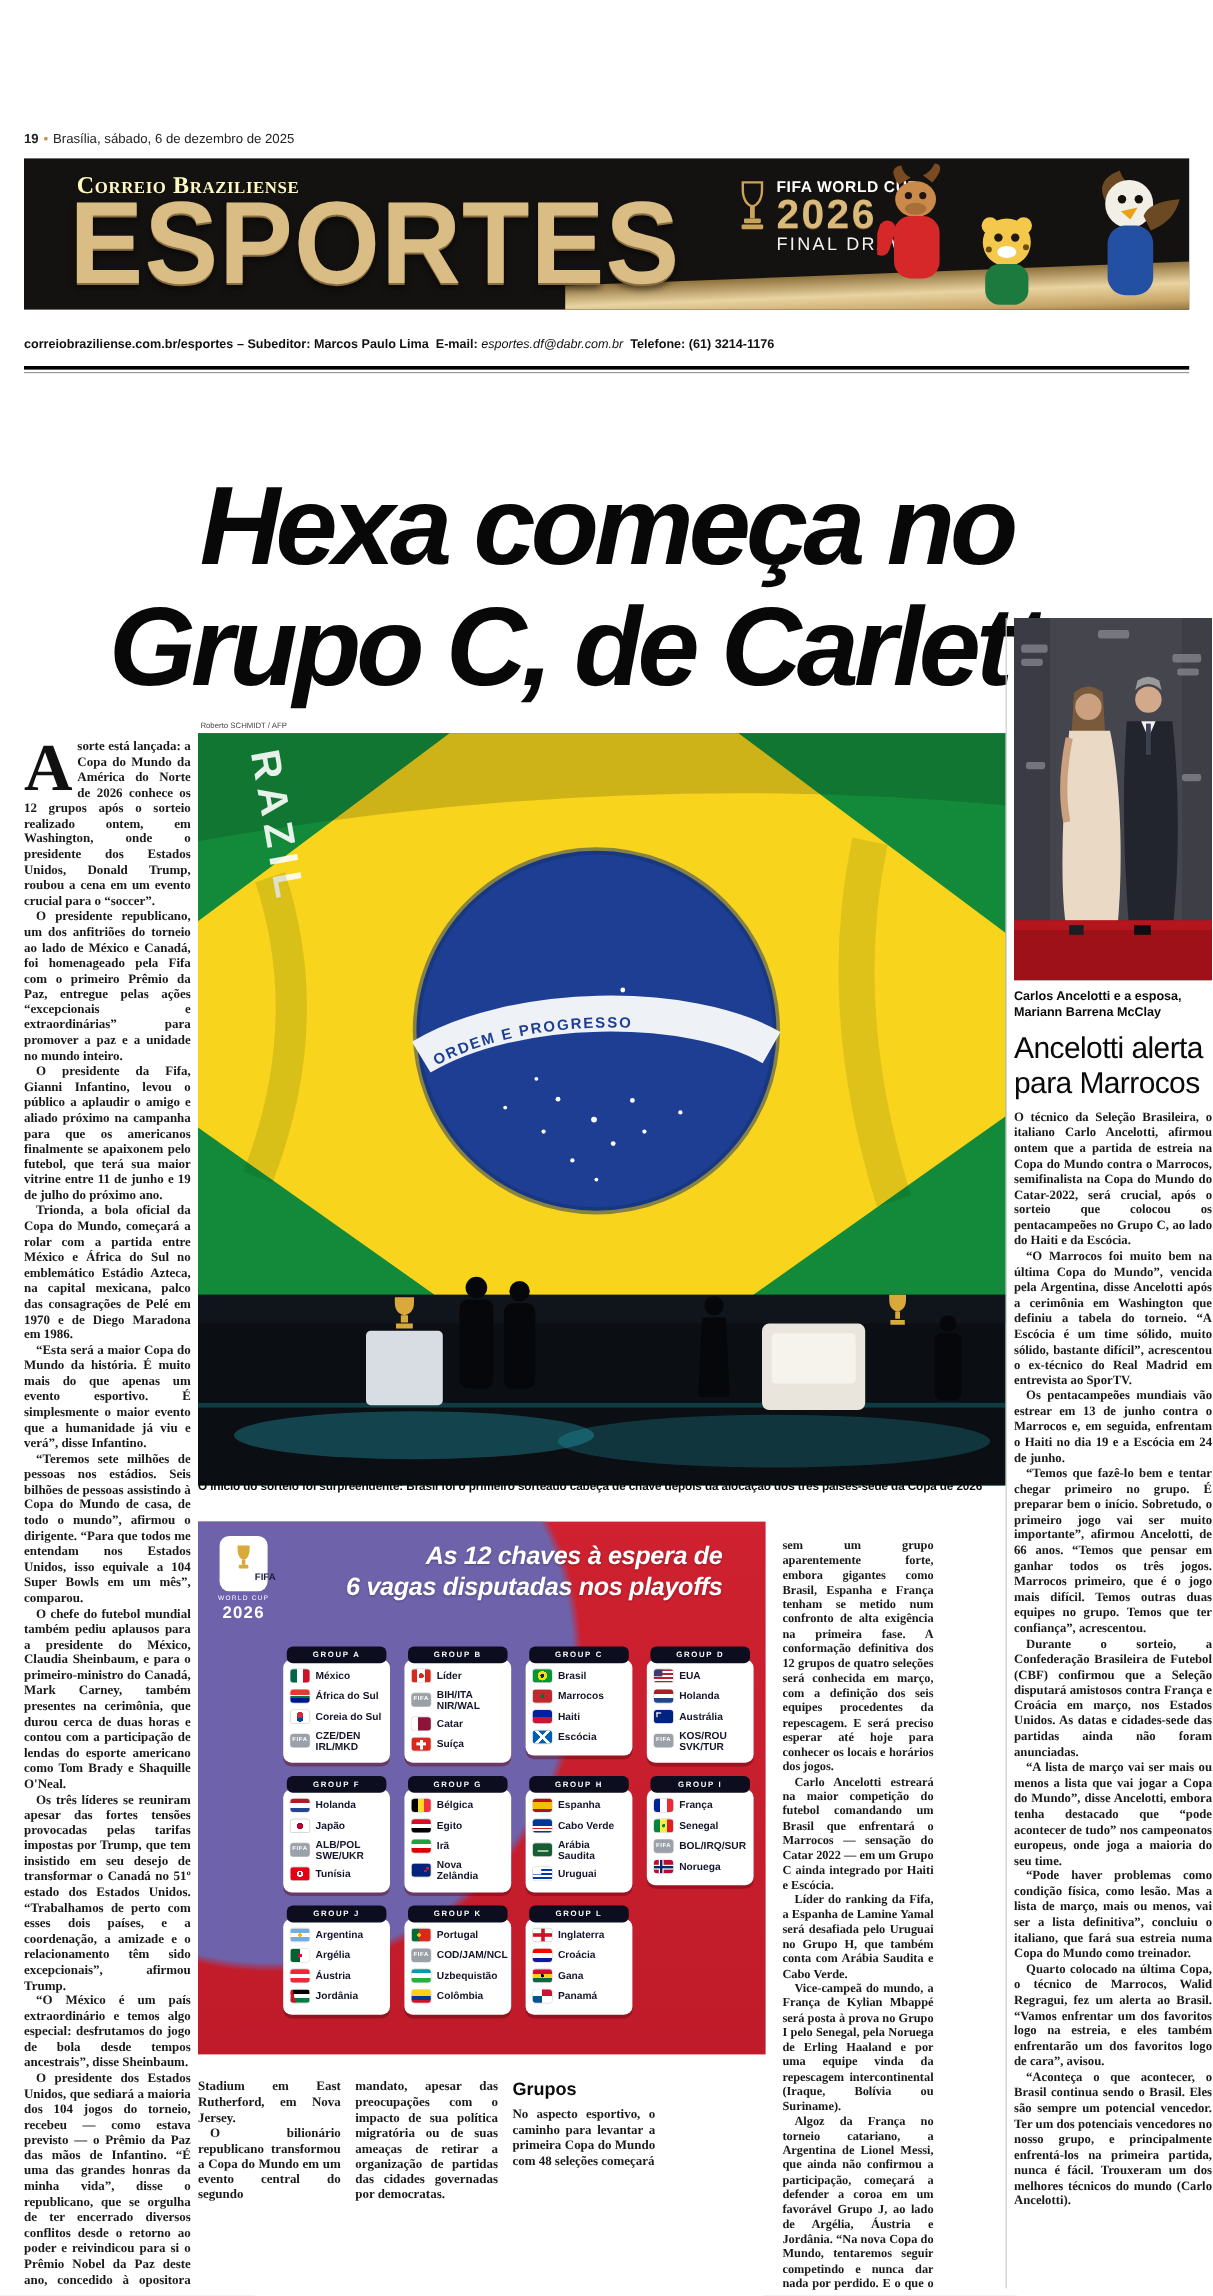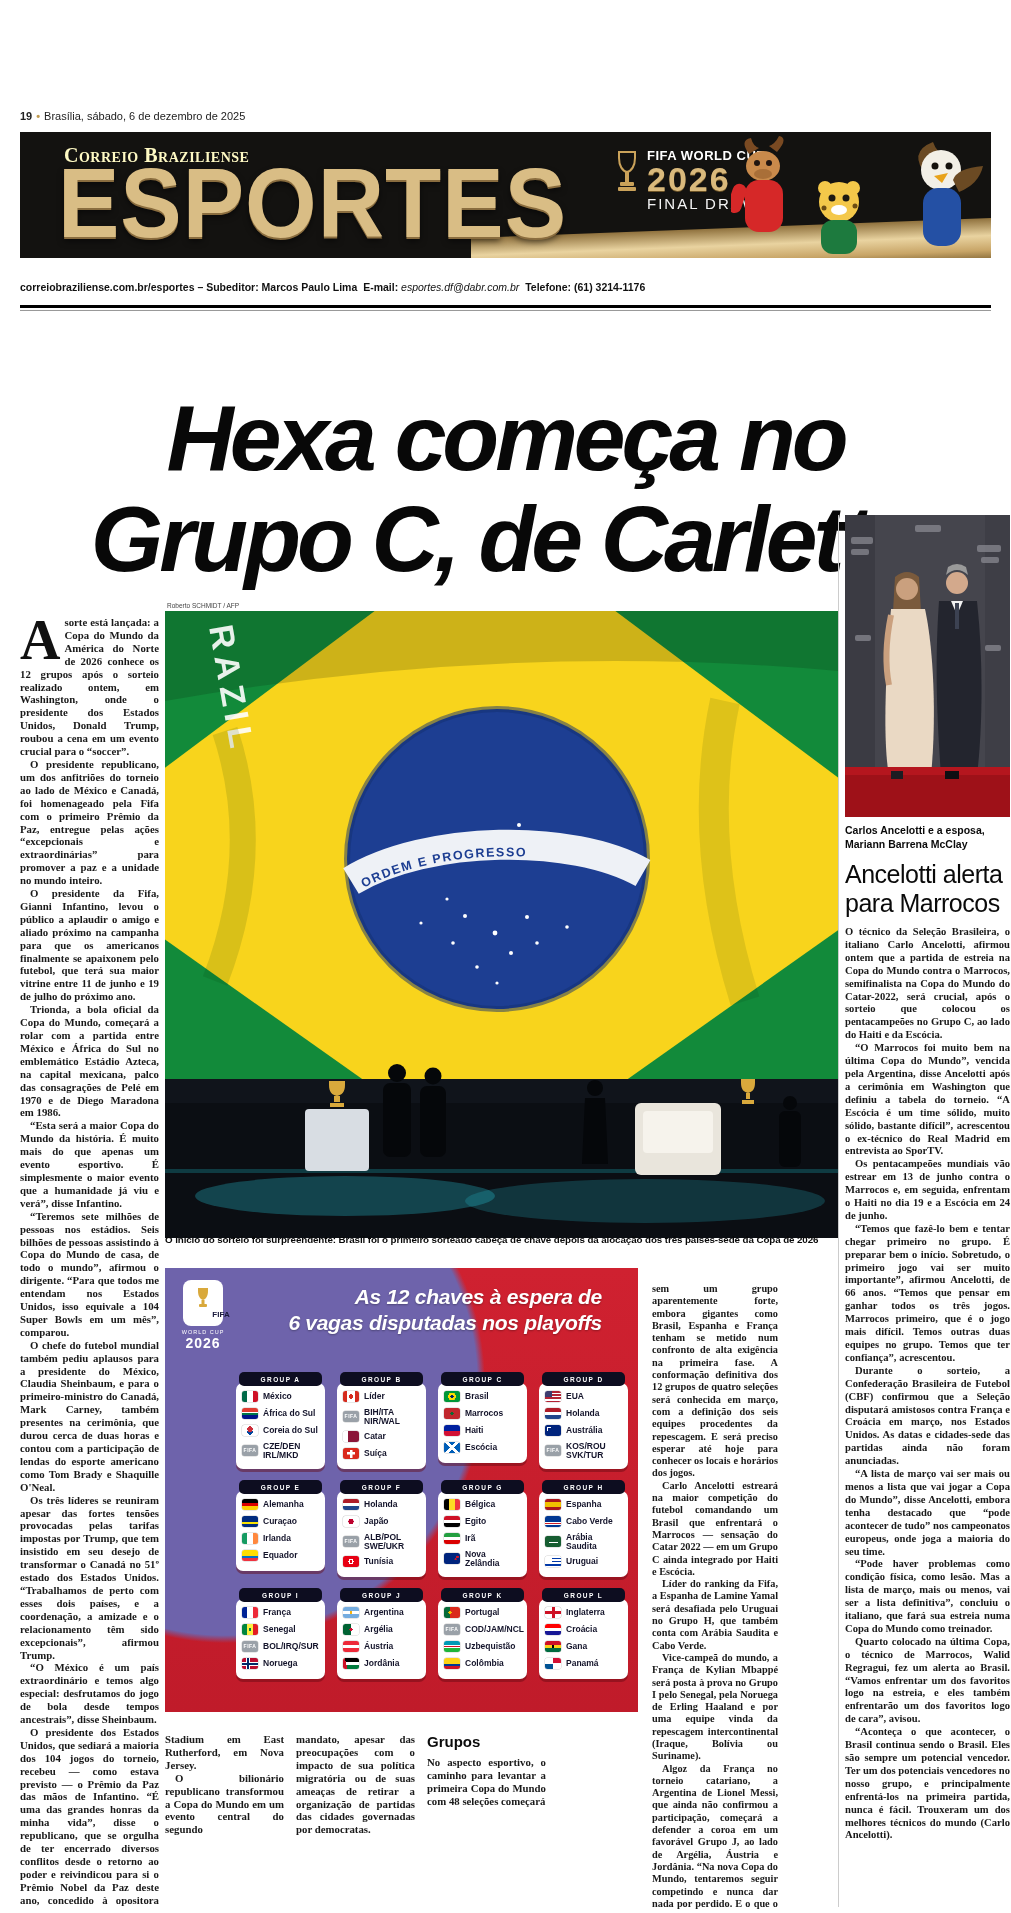--- a/index.html
+++ b/index.html
@@ -420,41 +420,20 @@
               <span class="team-name">Austrália</span>
             </div>
             <div class="team-row">
               <span class="flag f-fifa"></span>
               <span class="team-name">KOS/ROU
 SVK/TUR</span>
             </div>
           </div>
   </div>
 
-  <div class="group-cell">
-    <div class="group-pill">GROUP E</div>
-    <div class="group-card">
-            <div class="team-row">
-              <span class="flag f-ger"></span>
-              <span class="team-name">Alemanha</span>
-            </div>
-            <div class="team-row">
-              <span class="flag f-cur"></span>
-              <span class="team-name">Curaçao</span>
-            </div>
-            <div class="team-row">
-              <span class="flag f-irl"></span>
-              <span class="team-name">Irlanda</span>
-            </div>
-            <div class="team-row">
-              <span class="flag f-ecu"></span>
-              <span class="team-name">Equador</span>
-            </div>
-          </div>
-  </div>
 
   <div class="group-cell">
     <div class="group-pill">GROUP F</div>
     <div class="group-card">
             <div class="team-row">
               <span class="flag f-ned"></span>
               <span class="team-name">Holanda</span>
             </div>
             <div class="team-row">
               <span class="flag f-jpn"></span>

